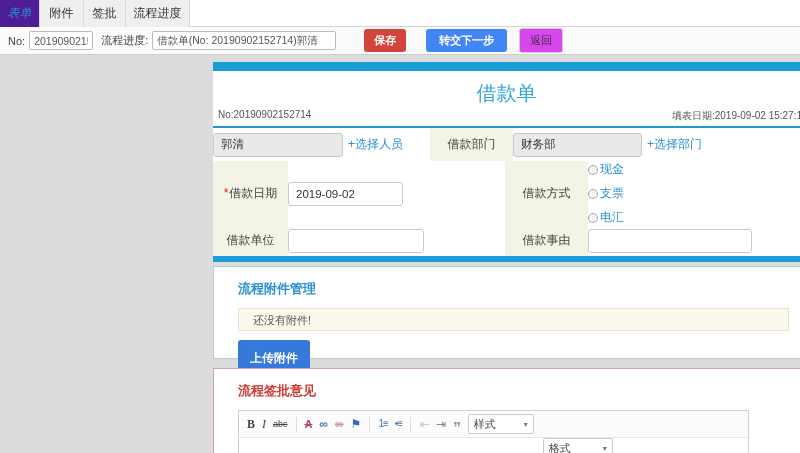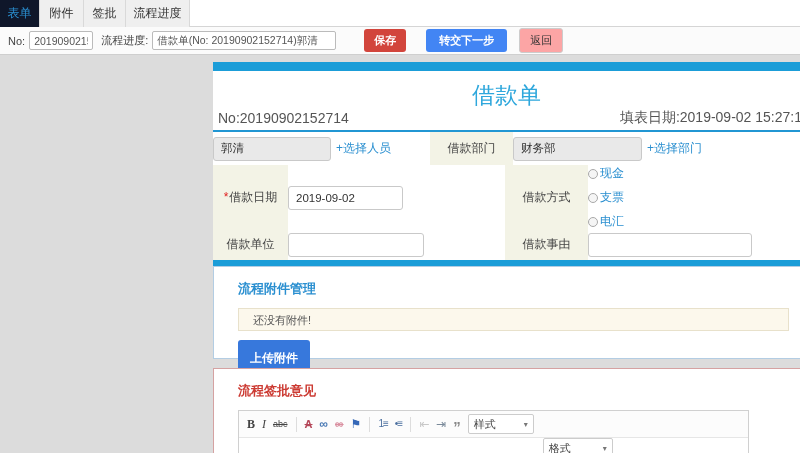--- a/index.html
+++ b/index.html
@@ -4,60 +4,60 @@
 <style>
   * { margin:0; padding:0; box-sizing:border-box; }
   html,body { width:800px; height:453px; overflow:hidden; background:#dcdcdc;
     font-family:"Liberation Sans","DejaVu Sans",sans-serif; font-size:12px; color:#333; }
 
   
   .tabbar { height:27px; background:#fff; border-bottom:1px solid #d5d5d5; display:flex; }
   .tab { height:27px; line-height:26px; text-align:center; font-size:12px; color:#333;
     background:#efefef; border-right:1px solid #d9d9d9; cursor:pointer; overflow:hidden; }
   .tab.t1{width:40px;} .tab.t2{width:44px;} .tab.t3{width:42px;} .tab.t4{width:64px;}
-  .tab.active { background:#0f172a; color:#2a8fd0; }
+  .tab.active { background:#4c1d95; color:#2a8fd0;font-style:italic; }
 
   
   .topbar { height:28px; background:#fbfbfb; border-bottom:1px solid #cfcfcf;
     display:flex; align-items:center; font-size:11px; color:#444; }
   .topbar label { margin-left:8px; }
   .tb-input { height:19px; border:1px solid #bbb; border-radius:2px; padding:0 4px;
     font-size:10.5px; color:#555; background:#fff; font-family:inherit; }
   #no-input { width:64px; margin-left:4px; }
   .lbl-proc { margin-left:14px; }
   #proc-input { width:184px; margin-left:4px; }
   .btn { border:none; border-radius:3px; font-size:11px; font-weight:bold; cursor:pointer;
     padding:4px 10px; font-family:inherit; }
   .btn-save { background:#d2453c; color:#fff; margin-left:28px; }
   .btn-next { background:#4285f4; color:#fff; margin-left:20px; padding:4px 13px; }
-  .btn-back { background:#fca5a5; color:#333; border:1px solid #ccc; font-weight:normal; margin-left:12px; }
+  .btn-back { background:#d946ef; color:#333; border:1px solid #ccc; font-weight:normal; margin-left:12px; }
 
   
   .content { position:absolute; left:0; top:56px; right:0; bottom:0; background:#dcdcdc; }
 
   .panel-main { position:absolute; left:213px; top:6px; width:587px; background:#fff; }
   .bluebar-top { height:9px; background:#1b9dd8; }
-  .doc-title { text-align:center; color:#2ea7dc; font-size:23px; padding-top:9px; height:38px;font-family:Liberation Mono, monospace; }
-  .meta-row { display:flex; justify-content:space-between; align-items:center;
-    font-size:14px; color:#555; padding:0 0 3px 5px; white-space:nowrap; }
+  .doc-title { text-align:center; color:#2ea7dc; font-size:20px; padding-top:9px; height:38px;font-family:Liberation Mono, monospace; }
+  .meta-row { display:flex; justify-content:space-between; align-items:flex-start;
+    font-size:10px; color:#555; padding:0 0 3px 5px; white-space:nowrap; }
   .meta-date { margin-right:-2px; }
   .blue-hr { height:2px; background:#2196d3; }
 
   .frm-row { display:flex; align-items:stretch; }
   .r1{min-height:33px;} .r2{min-height:34px;} .r3{min-height:39px;} .r4{min-height:30px;}
   .lblcell { background:#f3f3e6; display:flex; align-items:center; justify-content:center;
     text-align:center; font-size:12px; color:#444; line-height:1.45; padding:2px 1px; }
   .lbl-c1 { width:75px; } .lbl-c2 { width:83px; }
   .fldcell { display:flex; align-items:center; }
   .fld-c1 { width:217px; } .fld-c2 { flex:1; }
   .req { color:#e02020; margin-right:1px; }
   .f-input { height:24px; border:1px solid #c9c9c9; border-radius:3px; padding:0 7px;
     font-size:11.5px; color:#333; background:#fff; font-family:inherit; }
   .f-ro { background:#e9e9e9; }
-  .w130{width:118px;} .w129{width:129px;} .w115{width:115px;} .w136{width:136px;} .w164{width:164px;}
+  .w130{width:130px;} .w129{width:129px;} .w115{width:115px;} .w136{width:136px;} .w164{width:164px;}
   .sel-link { color:#2a8fd0; font-size:12px; margin-left:5px; text-decoration:none; cursor:pointer; white-space:nowrap; }
   .radios { display:flex; align-items:center; gap:7px;flex-direction:column; }
   .radio-opt { display:flex; align-items:center; gap:2px; cursor:pointer; }
   .radio-circle { width:10px; height:10px; border-radius:50%; border:1px solid #a8a8a8;
     background:#f5f5f5; display:inline-block; }
   .radio-label { color:#2a8fd0; font-size:12px; }
   .bluebar-bot { height:6px; background:#1b9dd8; }
 
   .panel-att { position:absolute; left:213px; top:210px; width:600px; height:93px;
     background:#fff; border:1px solid #b3cde3; padding:13px 0 0 24px; }

